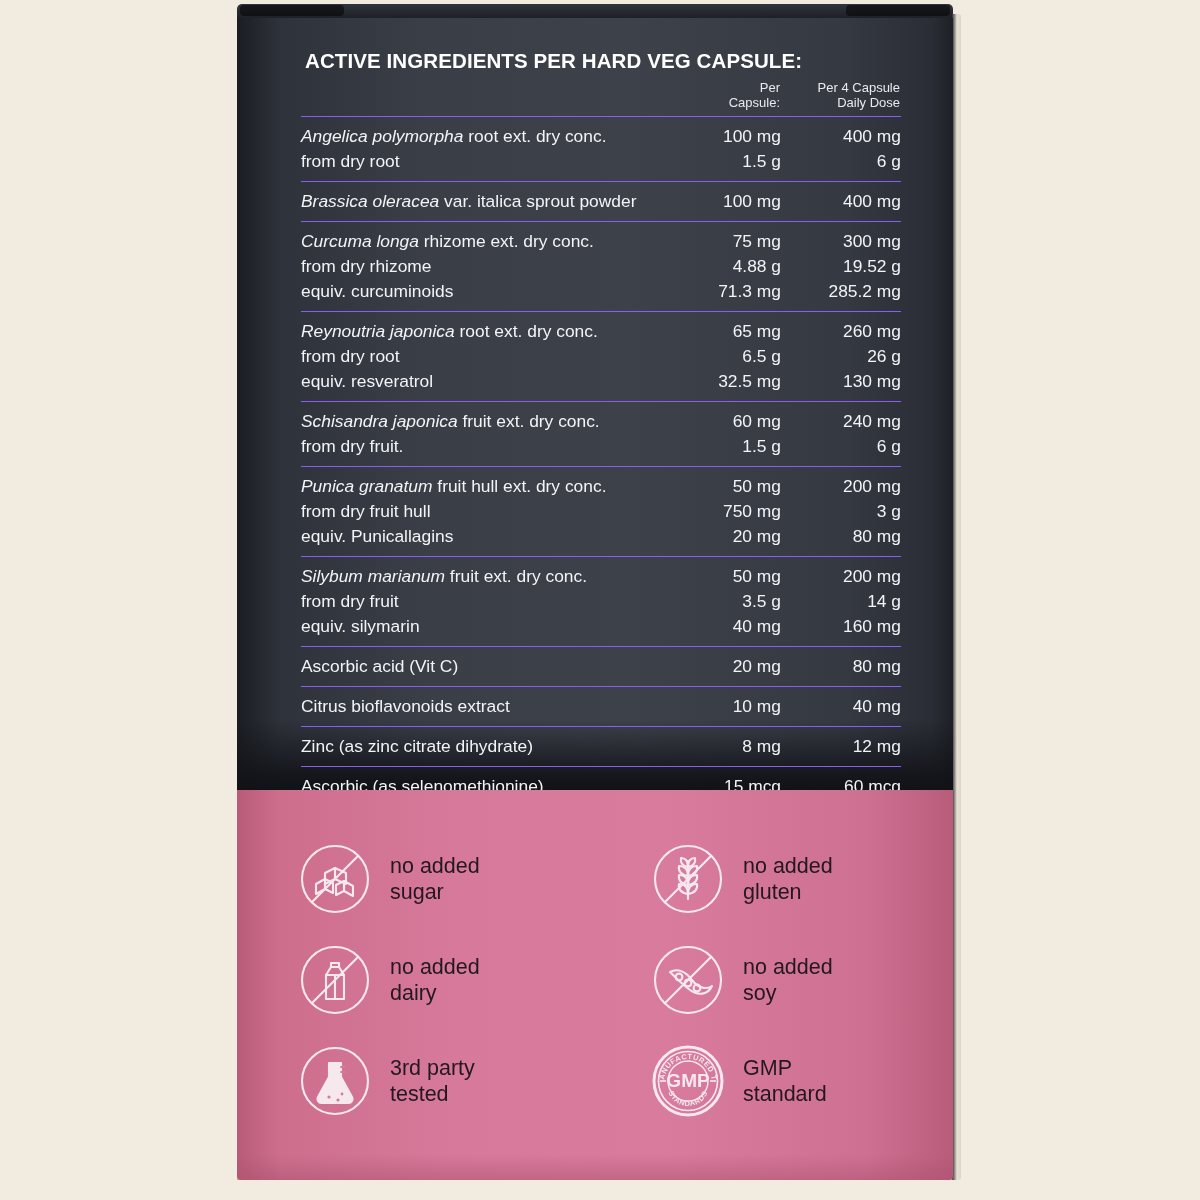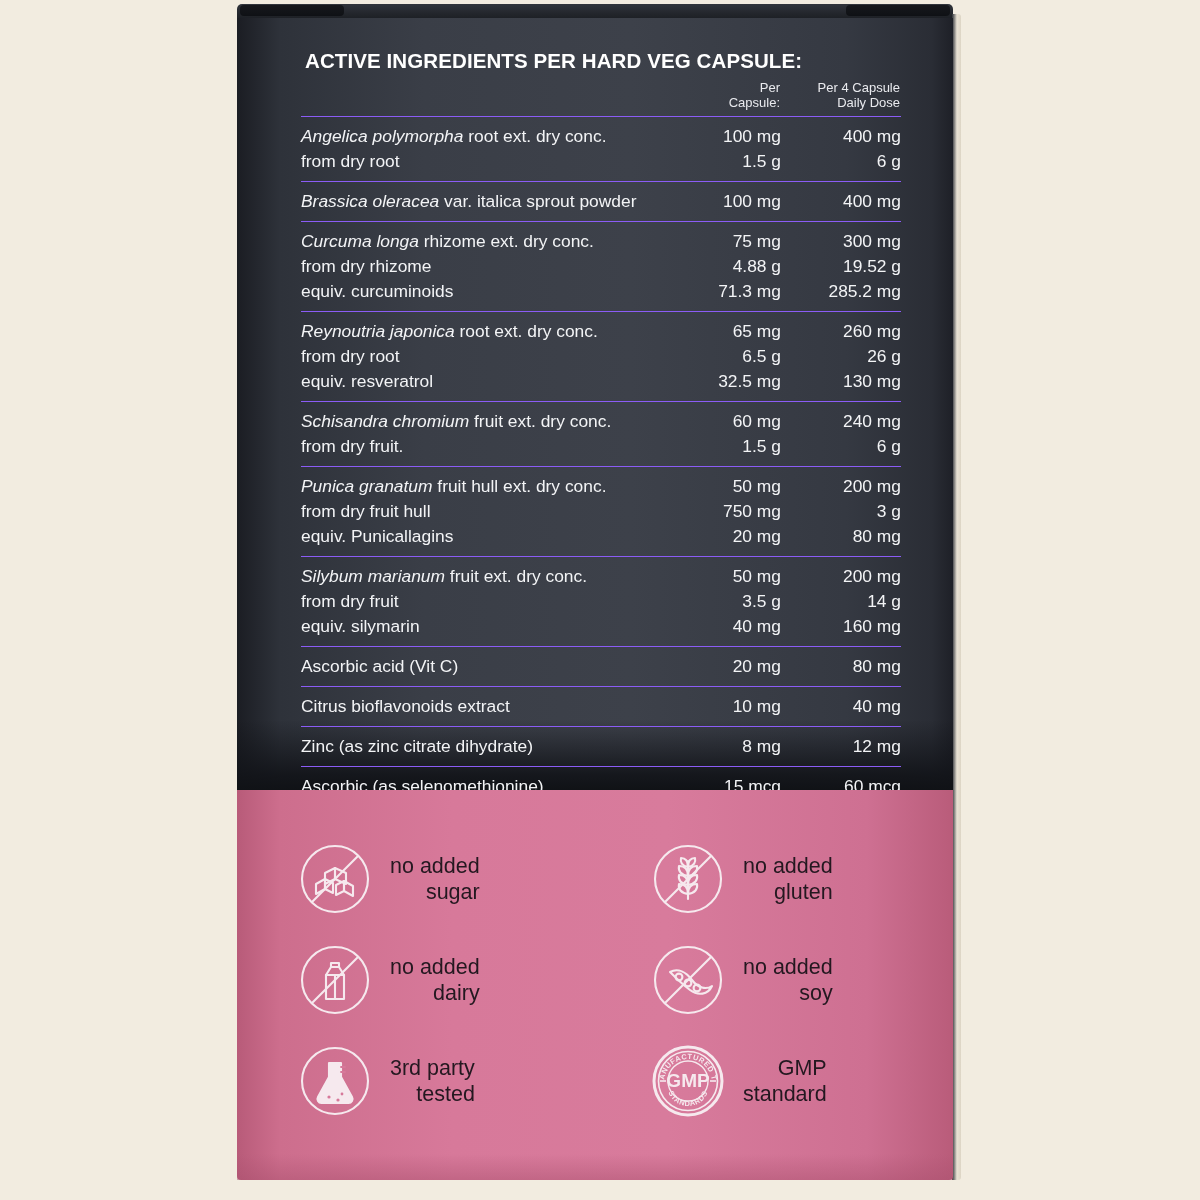--- a/index.html
+++ b/index.html
@@ -95,21 +95,20 @@
   }
   .nm i { font-style: italic; }
   .v1, .v2 { color: #f3f4f6; font-size: 17.4px; text-align: right; flex: 0 0 auto; }
   .v1 { width: 96px; }
   .v2 { width: 120px; }
 
   
   .claims {
     position: absolute; left: 0; top: 786px; width: 716px; height: 390px;
     padding: 38px 8px 0 0;
-    text-align: right;
   }
   .claim-row { display: flex; height: 101px; }
   .claim {
     display: flex; align-items: center; gap: 17px;
     width: 310px; margin-left: 58px;
   }
   .claim:first-child { margin-left: 60px; }
   .claim-ico { flex: 0 0 auto; width: 76px; height: 76px; }
   .claim-txt {
     color: #241820; font-size: 21.5px; line-height: 26px;
@@ -193,21 +192,21 @@
             <div class="v2">26 g</div>
           </div>
           <div class="line">
             <div class="nm">equiv. resveratrol</div>
             <div class="v1">32.5 mg</div>
             <div class="v2">130 mg</div>
           </div>
         </div>
         <div class="rowgrp">
           <div class="line">
-            <div class="nm"><i>Schisandra chromium</i> fruit ext. dry conc.</div>
+            <div class="nm"><i>Schisandra japonica</i> fruit ext. dry conc.</div>
             <div class="v1">60 mg</div>
             <div class="v2">240 mg</div>
           </div>
           <div class="line">
             <div class="nm">from dry fruit.</div>
             <div class="v1">1.5 g</div>
             <div class="v2">6 g</div>
           </div>
         </div>
         <div class="rowgrp">

